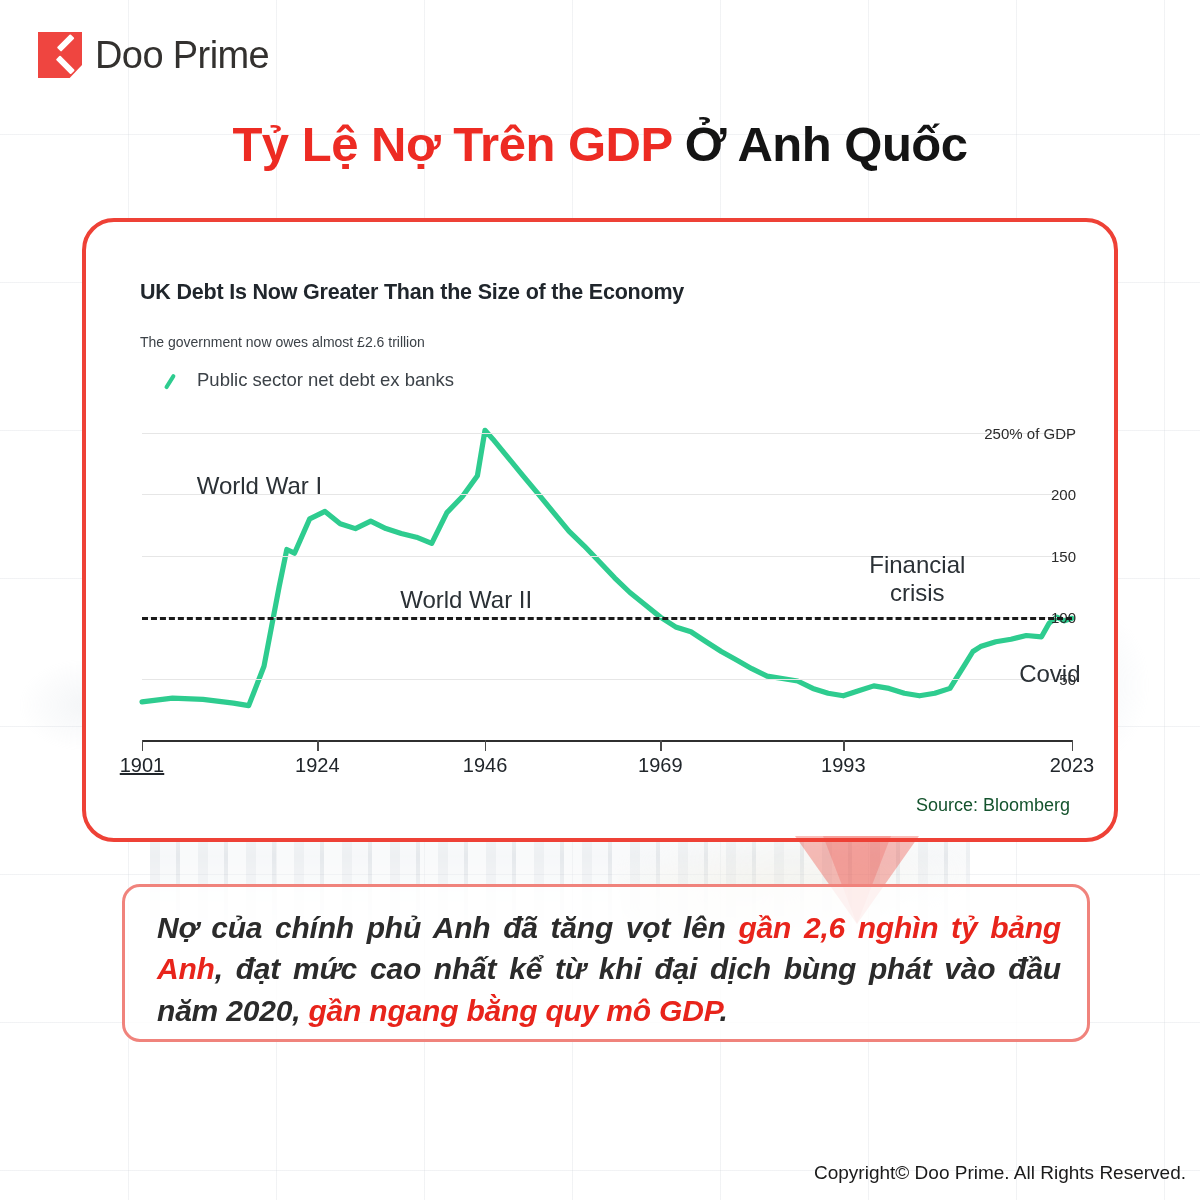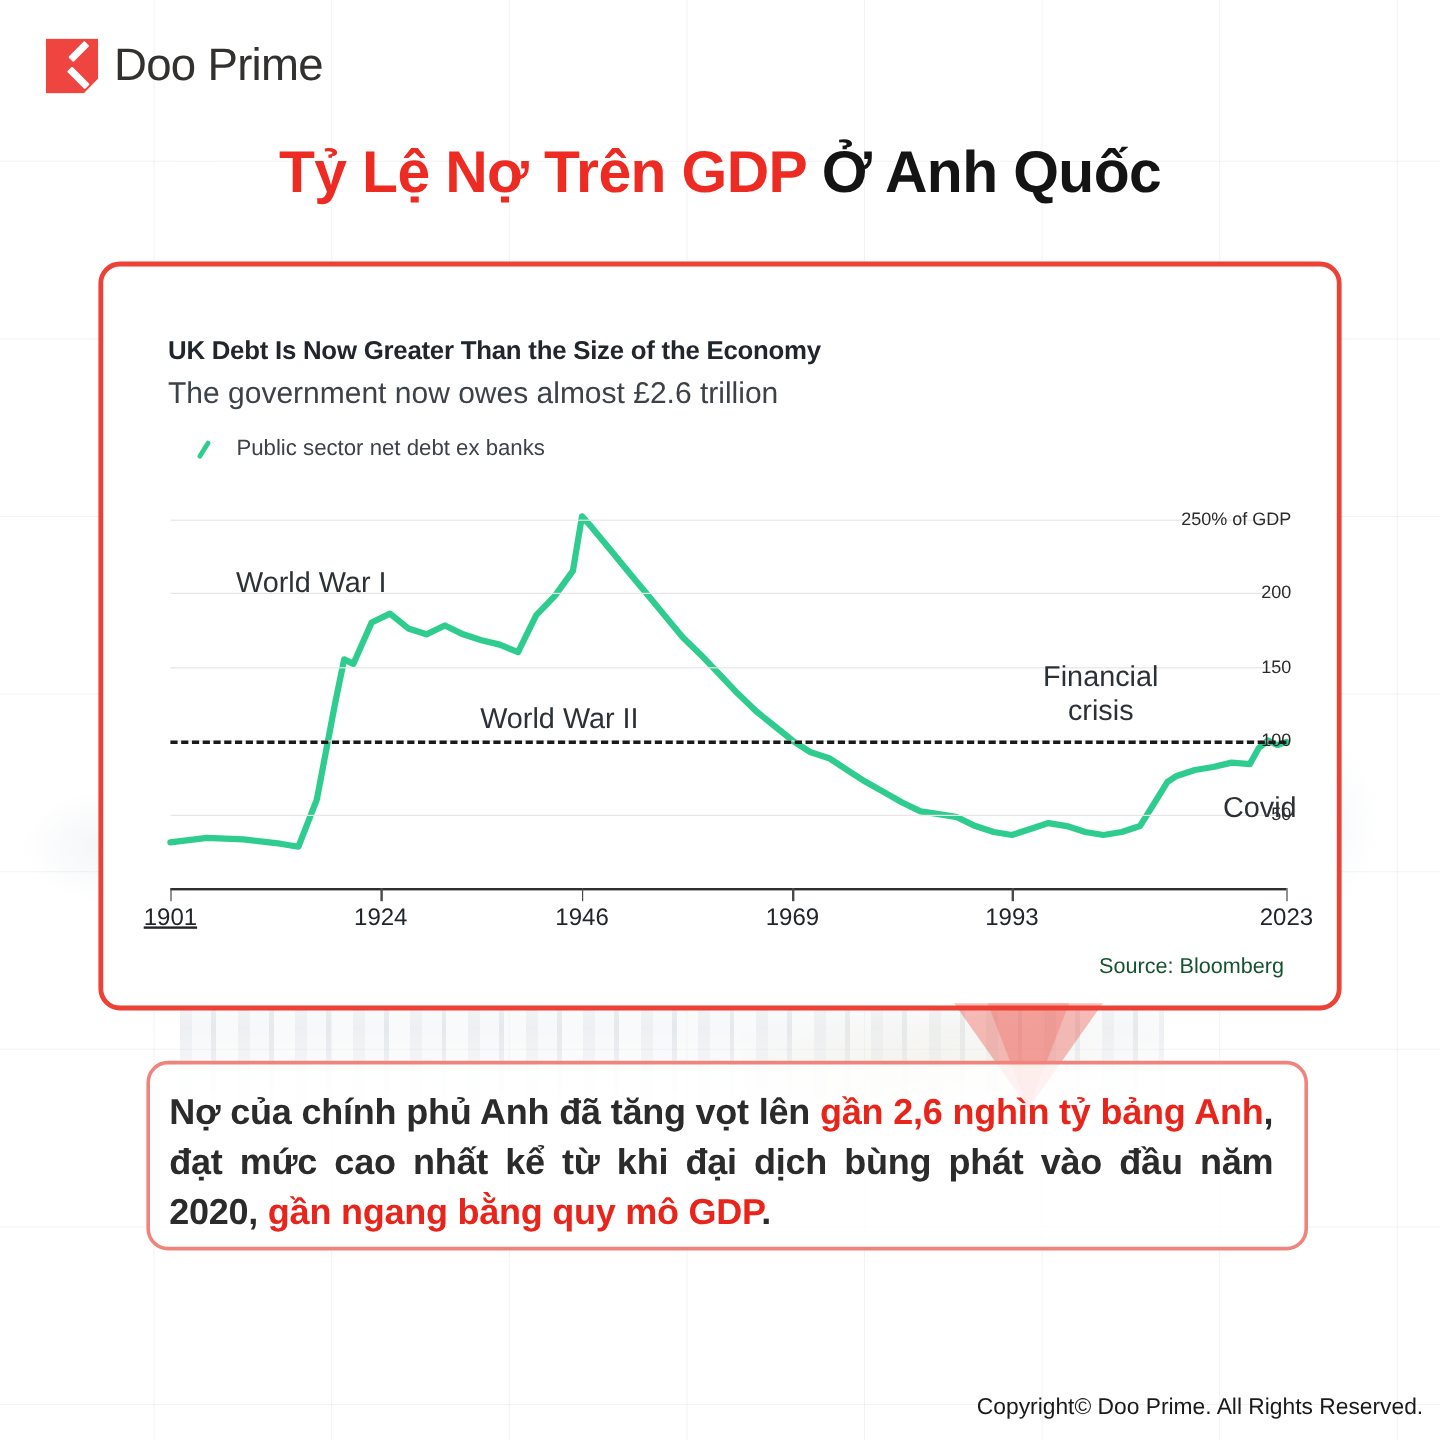--- a/index.html
+++ b/index.html
@@ -59,26 +59,26 @@
   .main-title{
     position:absolute;left:0;right:0;top:116px;text-align:center;
     font-size:49px;font-weight:bold;letter-spacing:-.5px;white-space:nowrap;
   }
   .main-title .red{color:#ED2B23;}
   .main-title .blk{color:#141414;}
 
   
   .chart-card{
     position:absolute;left:82px;top:218px;width:1036px;height:624px;
-    border:4.5px solid #EE4136;border-radius:18px;background:#fff;
+    border:4.5px solid #EE4136;border-radius:32px;background:#fff;
     box-sizing:border-box;
   }
   .card-head{position:absolute;left:54px;top:58px;right:40px;}
   .card-title{font-size:21.5px;font-weight:bold;color:#20262C;letter-spacing:-.2px;}
-  .card-sub{font-size:25px;color:#3C4248;margin-top:9px;font-weight:normal;}
+  .card-sub{font-size:14px;color:#3C4248;margin-top:29px;font-weight:normal;}
   .legend{display:flex;align-items:center;gap:11px;margin-top:19px;margin-left:26px;}
   .legend-mark{width:20px;height:16px;position:relative;}
   .legend-mark i{position:absolute;left:2px;top:1px;width:3.5px;height:17px;background:#2ECC8F;
      transform:rotate(32deg);border-radius:2px;}
   .legend-label{font-size:18.5px;color:#3C4248;}
 
   
   .plot{position:absolute;left:56px;top:196px;width:930px;height:322px;}
   .gridline{position:absolute;left:0;right:0;height:1px;background:#E6E6E6;}
   .zeroline{position:absolute;left:0;right:0;height:1.6px;background:#2F2F2F;}
@@ -99,21 +99,21 @@
   .pointer2{
     position:absolute;left:823px;top:836px;width:0;height:0;
     border-left:34px solid transparent;border-right:34px solid transparent;
     border-top:88px solid rgba(238,65,54,.22);
   }
 
   
   .caption-box{
     position:absolute;left:122px;top:884px;width:968px;height:158px;
     border:3px solid #F0837C;border-radius:18px;background:rgba(255,255,255,.82);
-    box-sizing:border-box;padding:20px 26px 0 16px;
+    box-sizing:border-box;padding:20px 26px 0 32px;font-style:italic;
   }
   .caption-text{
     font-size:30px;line-height:1.38;color:#2B2B2B;font-weight:bold;
     text-align:justify;letter-spacing:-.2px;
   }
   .caption-text .hl{color:#E8241B;}
 
   
   .footer{position:absolute;right:14px;bottom:16px;font-size:19px;color:#1A1A1A;}
 </style>

